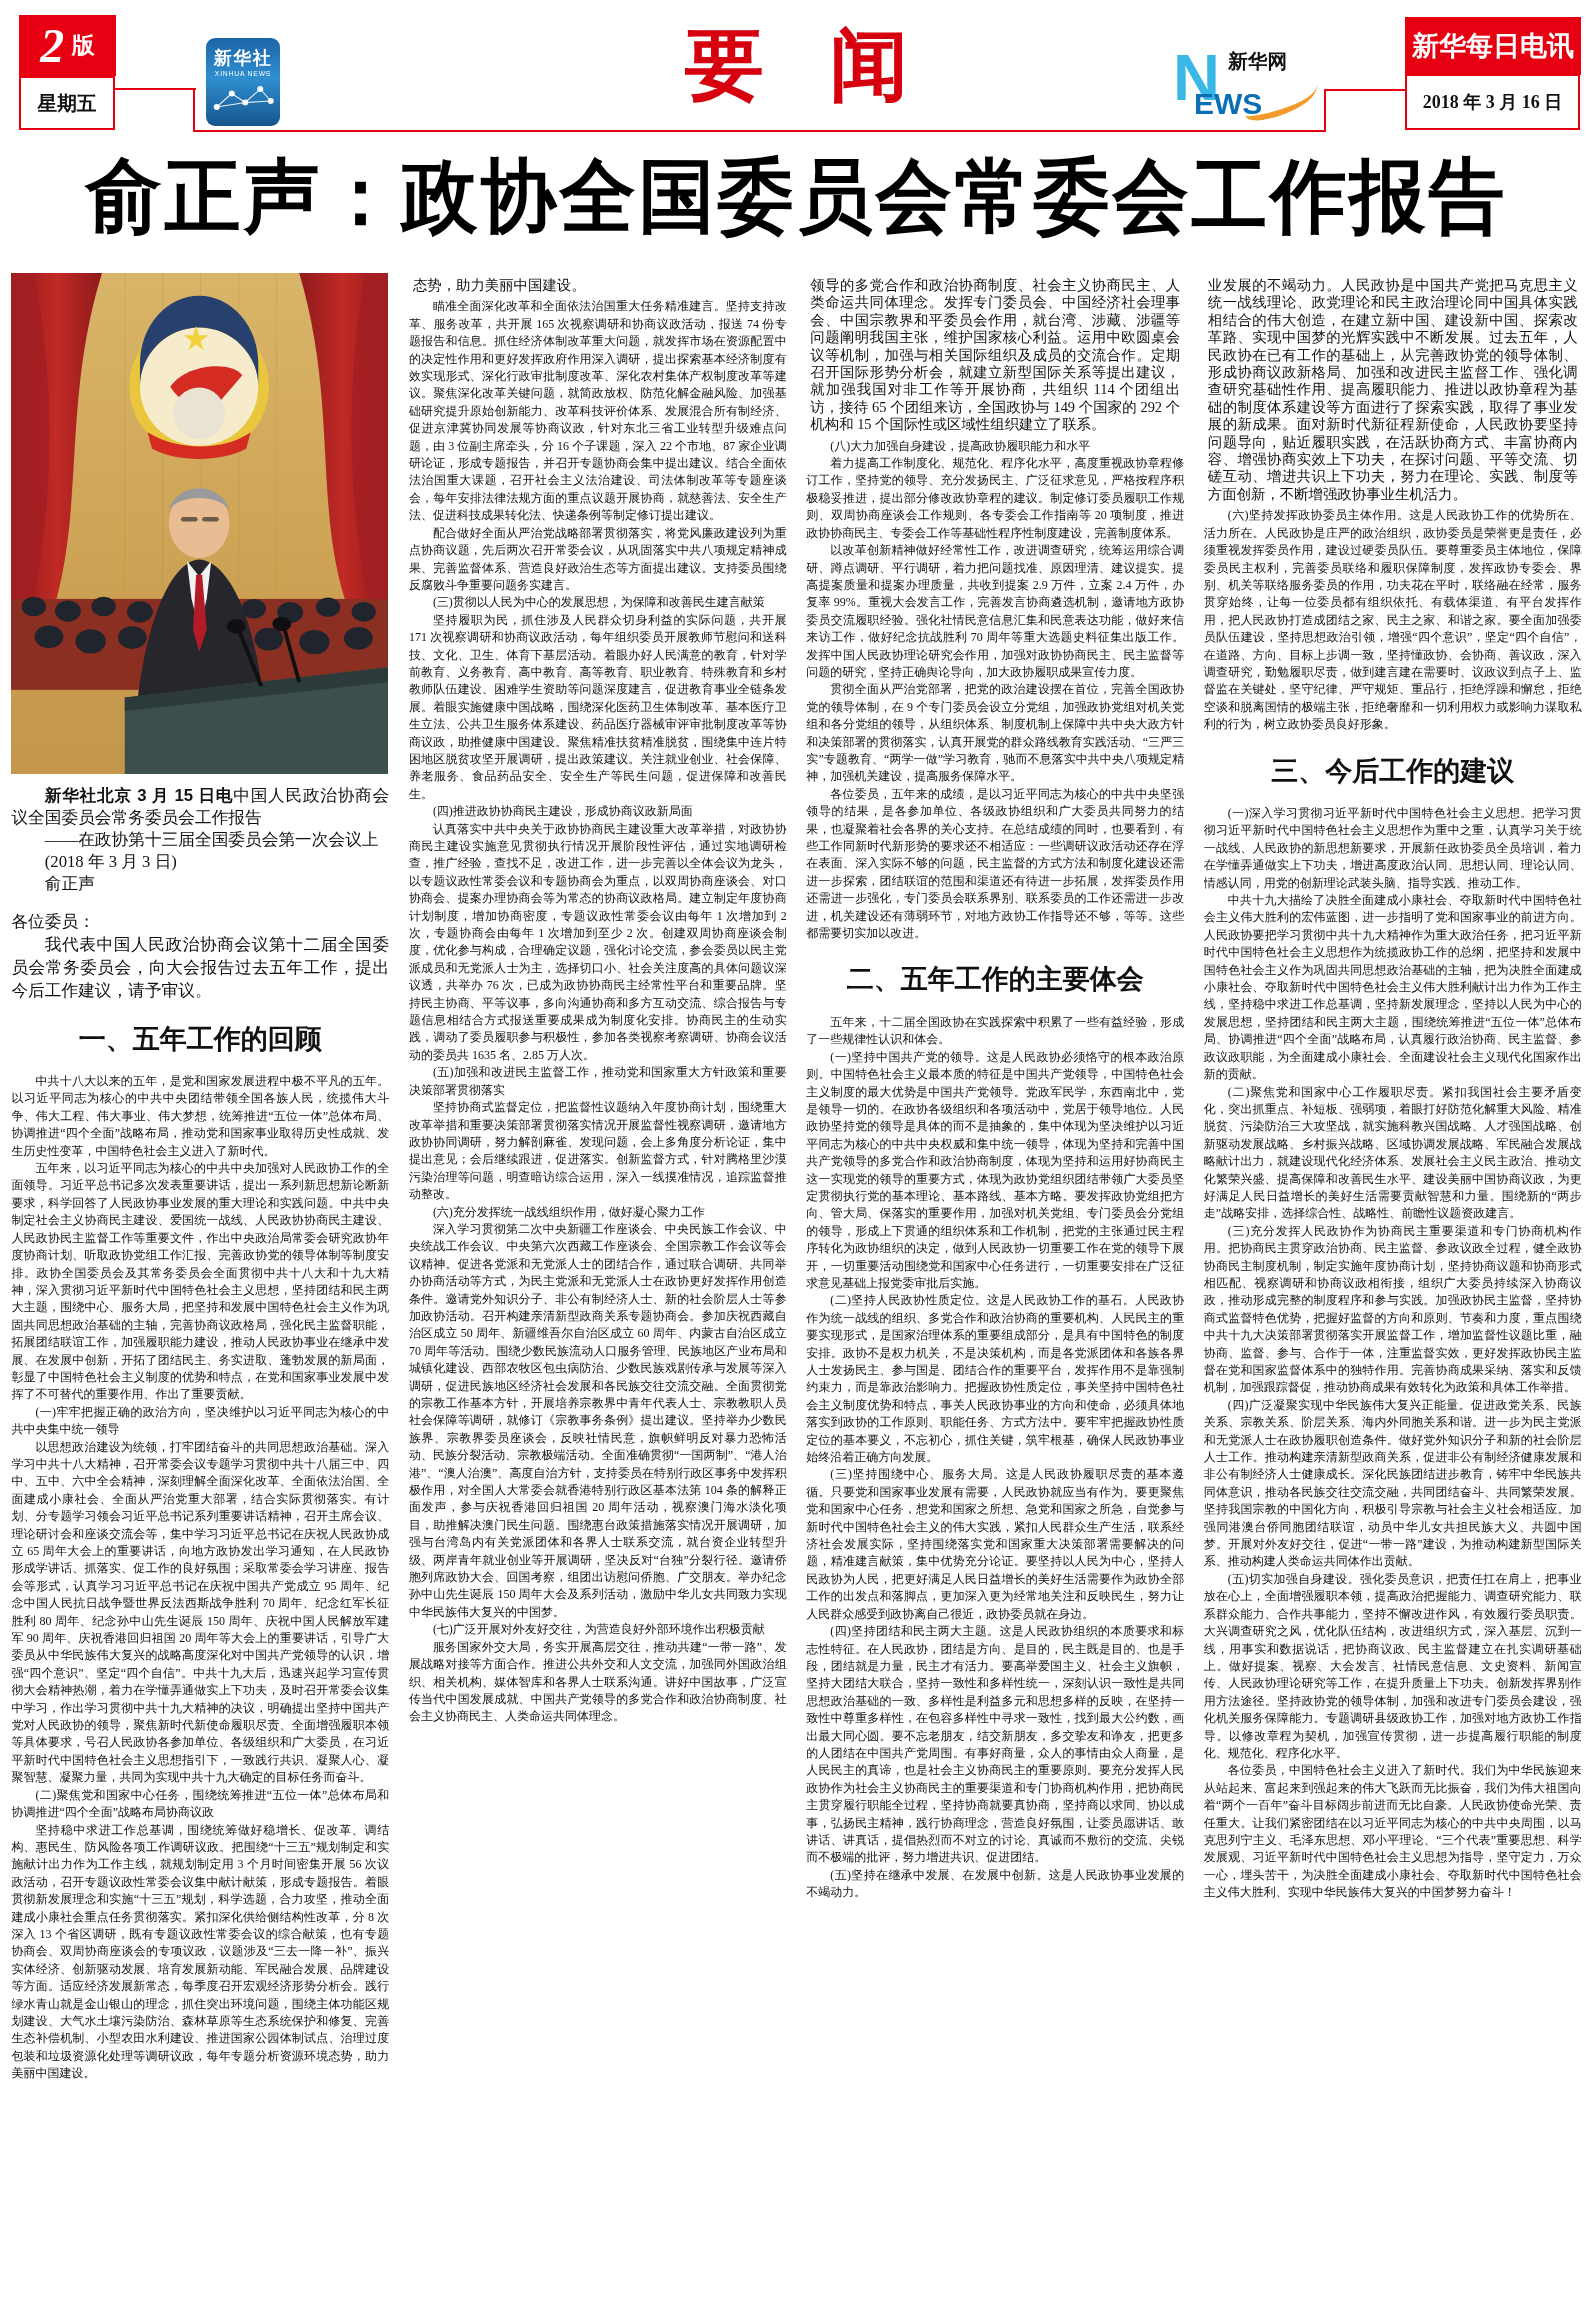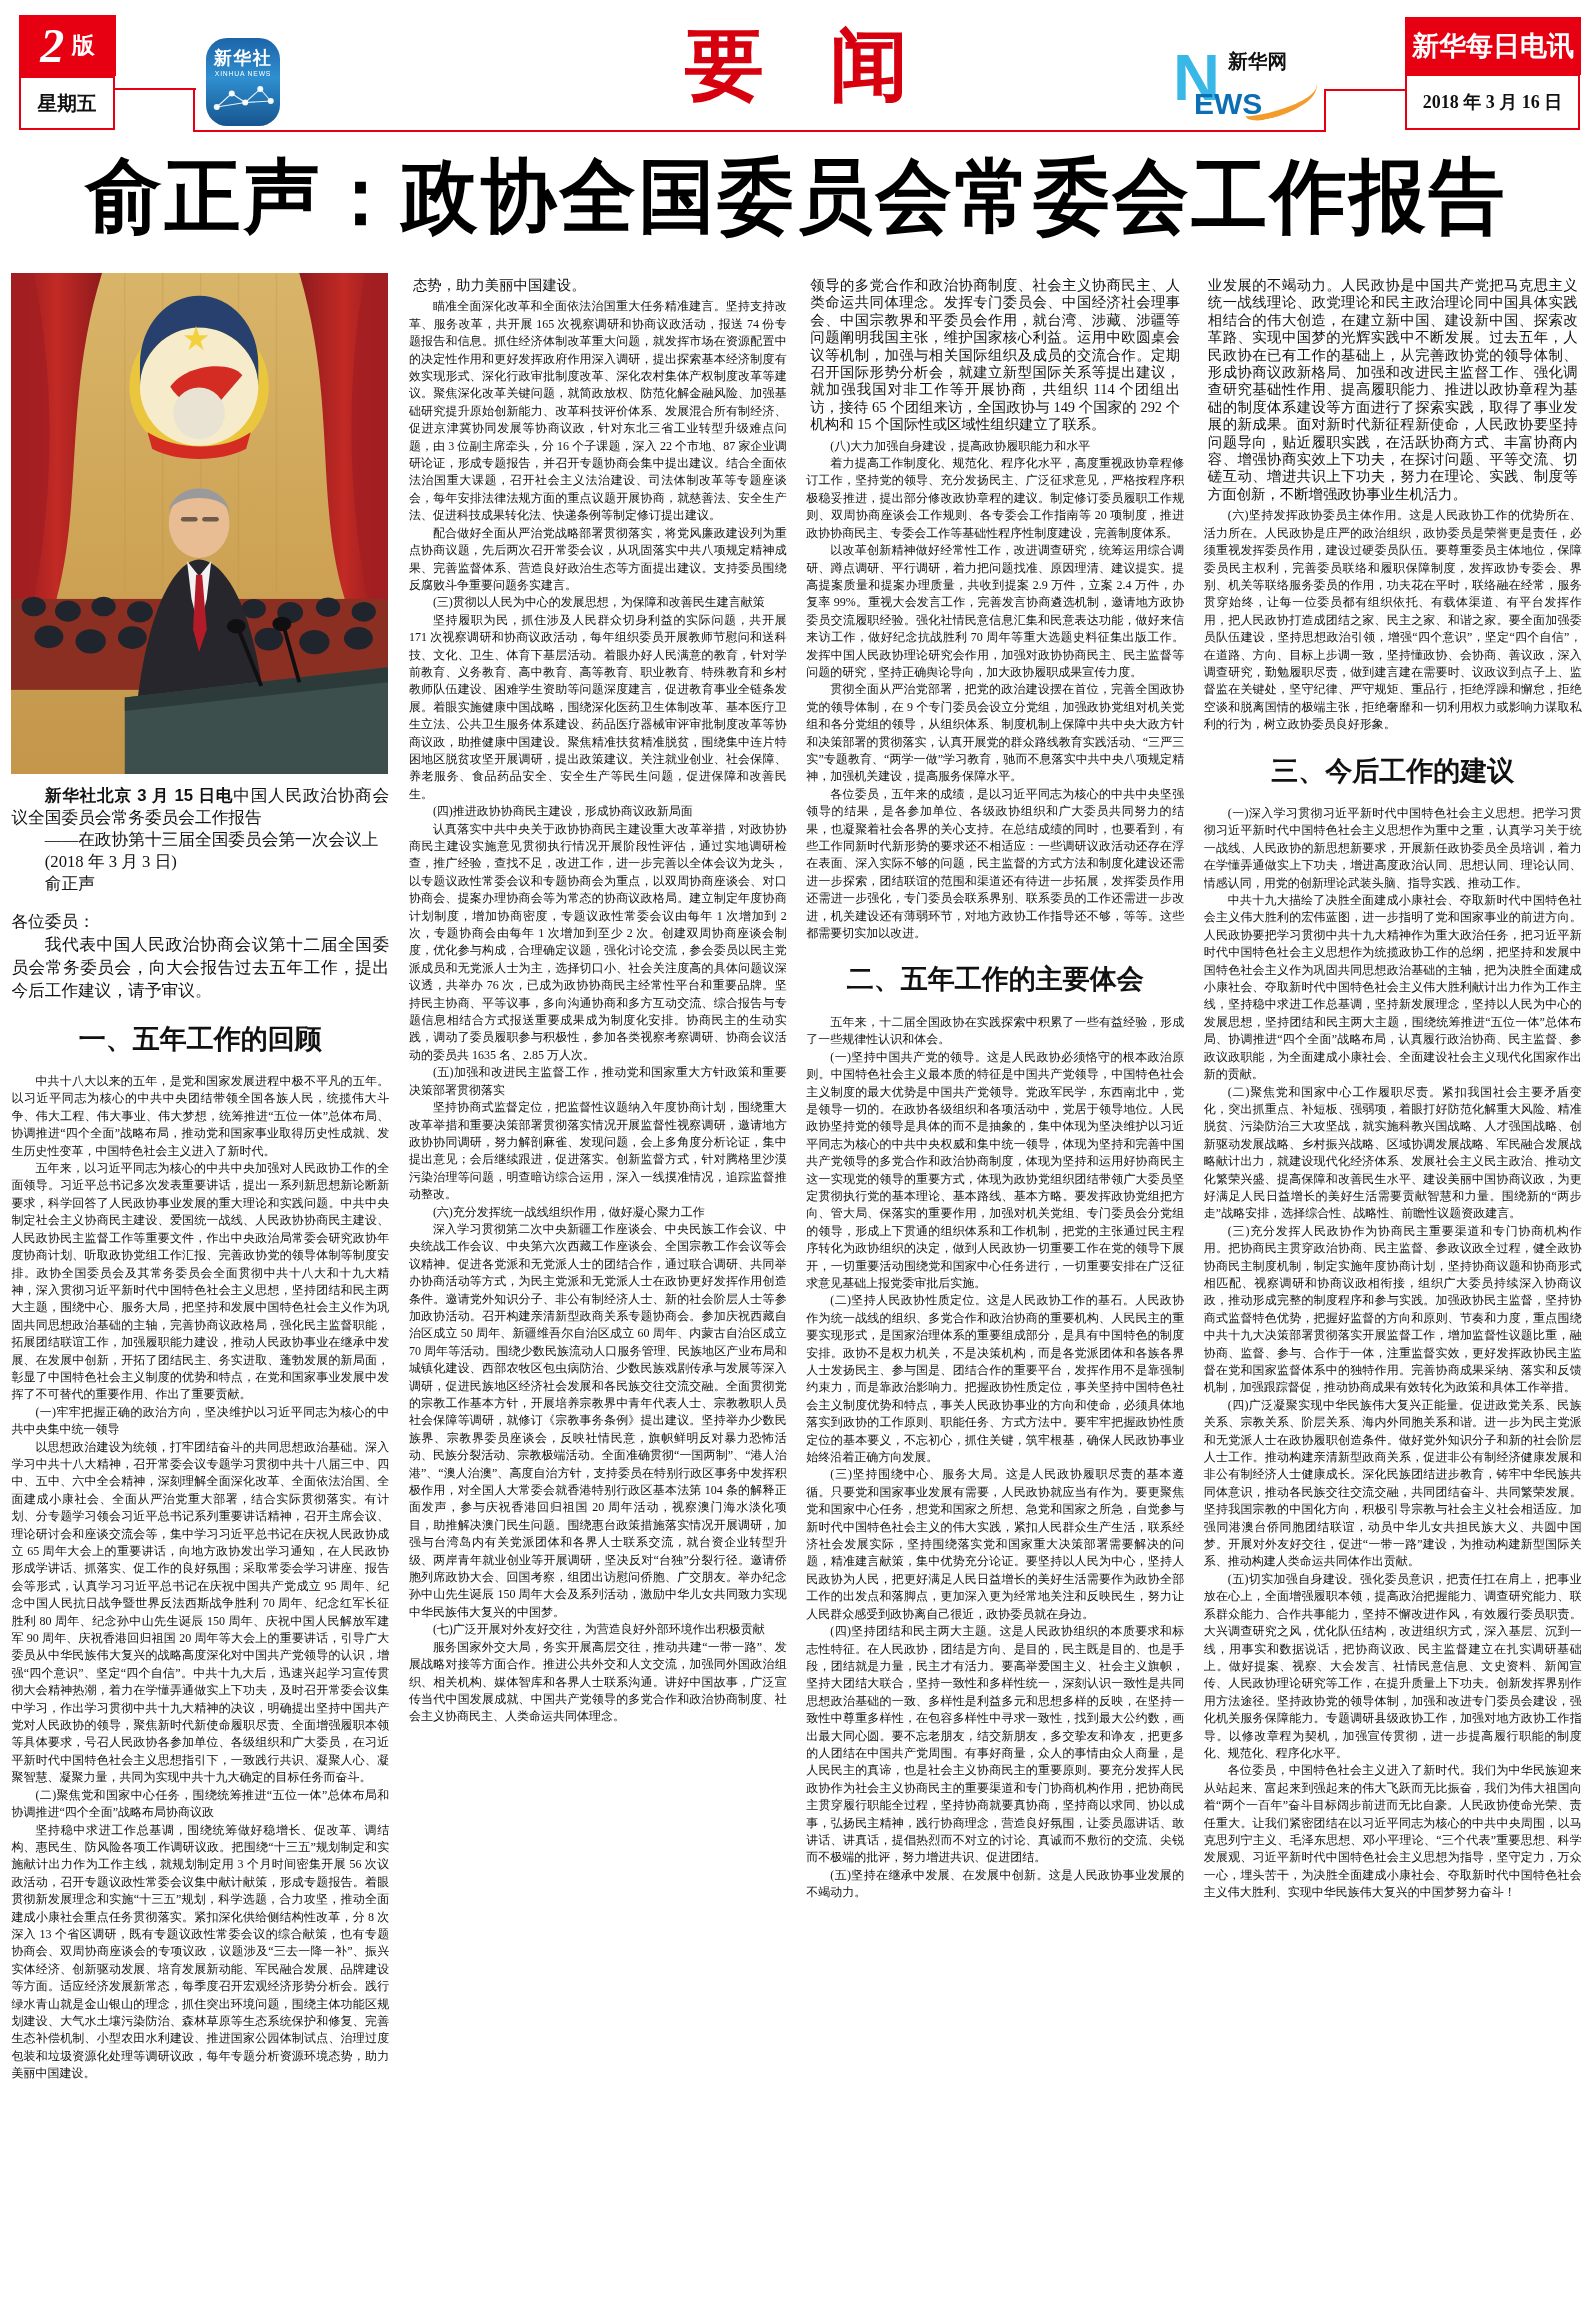--- a/index.html
+++ b/index.html
@@ -8,21 +8,21 @@
   .abs{position:absolute;}
   
   .page-badge{left:19px;top:15px;width:97px;height:61px;background:#e60012;color:#fff;
     display:flex;align-items:center;justify-content:center;gap:7.6px;}
   .page-badge .num{font-size:48px;font-weight:bold;font-style:italic;line-height:1;}
   .page-badge .lbl{font-size:23px;font-weight:bold;font-family:"Liberation Sans",sans-serif;}
   .weekday-box{left:19px;top:76px;width:92px;height:50px;border:2.3px solid #e60012;background:#fff;
     display:flex;align-items:center;justify-content:center;font-size:19.7px;font-weight:bold;
     font-family:"Liberation Sans",sans-serif;text-align:center;}
   .redrule{background:#e60012;}
-  .agency-logo{left:206px;top:38px;width:74px;height:88px;border-radius:21px;
+  .agency-logo{left:206px;top:38px;width:74px;height:88px;border-radius:9px;
     background:linear-gradient(180deg,#1c64a8 0%,#2f8fd0 45%,#17558f 100%);
     color:#fff;text-align:center;overflow:hidden;}
   .agency-logo .cn{font-size:18px;font-weight:bold;letter-spacing:1.5px;margin-top:7.6px;
      font-family:"Liberation Sans",sans-serif;}
   .agency-logo .en{font-size:6.8px;letter-spacing:0.8px;font-family:"Liberation Sans",sans-serif;}
   .section-title{left:0;right:0;top:10.6px;text-align:center;color:#d6000f;font-weight:bold;
     font-size:79px;line-height:1.4;}
   .section-title span{margin:0 23px;}
   .net-logo{left:1173px;top:45px;width:167px;height:76px;}
   .net-logo .n{position:absolute;left:0;top:0;font-family:"Liberation Sans",sans-serif;

